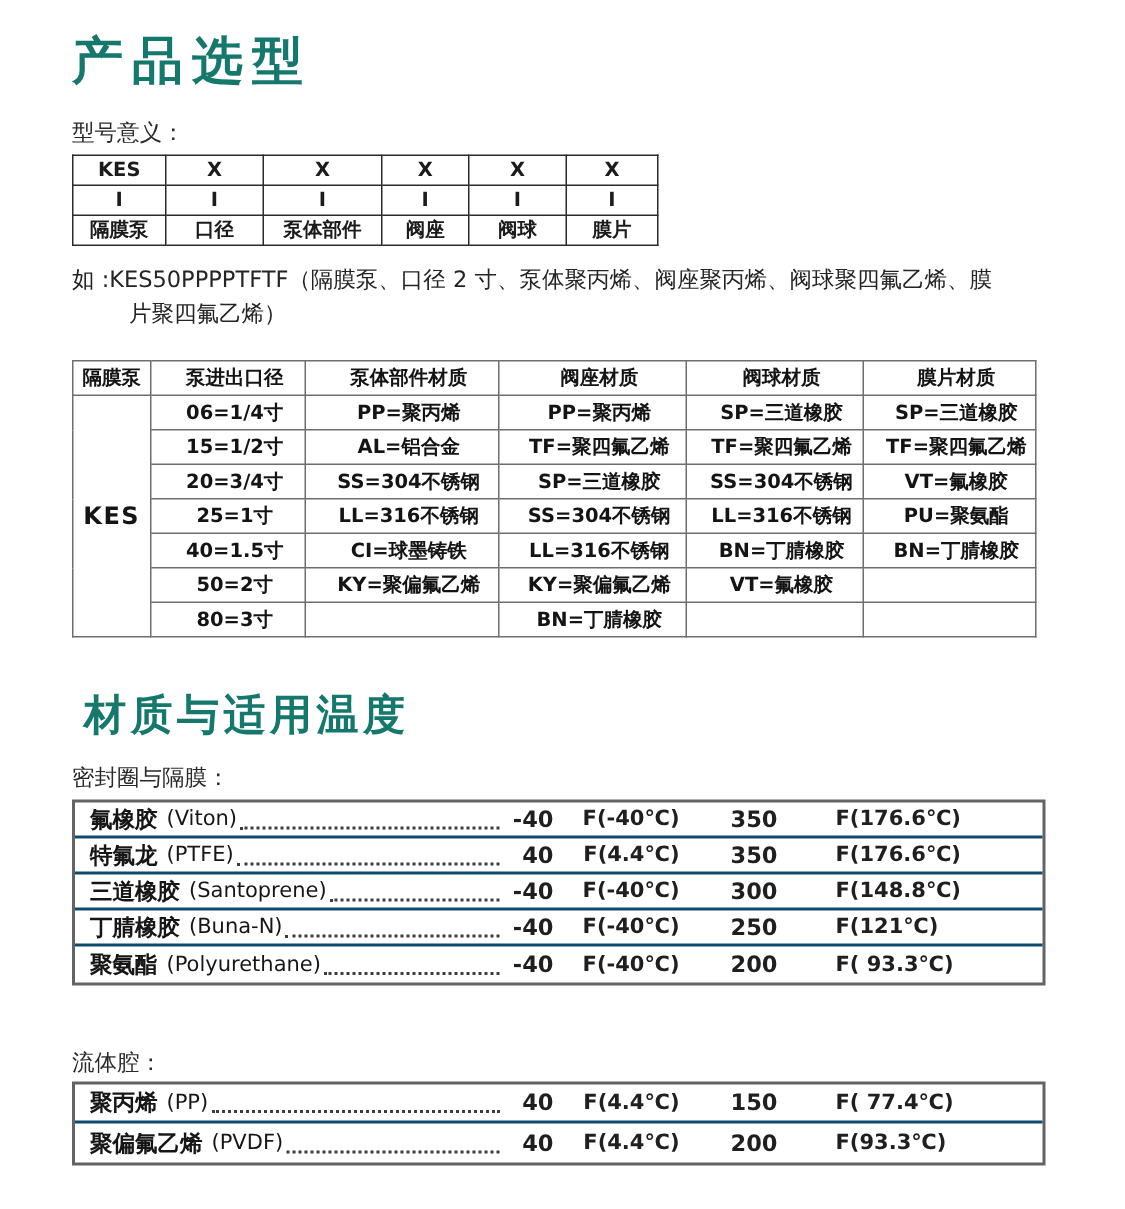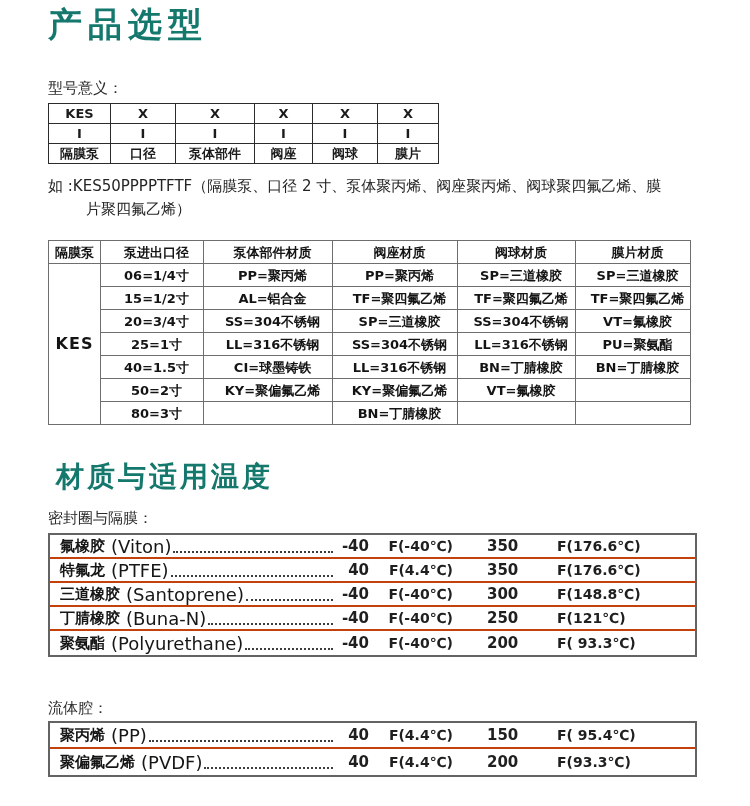--- a/index.html
+++ b/index.html
@@ -7,21 +7,21 @@
   body {
     width: 750px; height: 806px;
     font-family: "DejaVu Sans", sans-serif;
     color: #1f1f1f;
     position: relative;
     overflow: hidden;
   }
   .page { position: relative; width: 750px; height: 806px; background: #fff; }
 
   .t1 {
-    position: absolute; left: 48px; top: 2px;
+    position: absolute; left: 48px; top: 18px;
     font-size: 34px; font-weight: bold; color: #15786d;
     letter-spacing: 6px; white-space: nowrap;
   }
   .t2 {
     position: absolute; left: 56px; top: 458px;
     font-size: 28px; font-weight: bold; color: #15786d;
     letter-spacing: 3px; white-space: nowrap;
   }
   .lbl {
     position: absolute; left: 48px;
@@ -68,27 +68,27 @@
     font-size: 16px; letter-spacing: 1px; font-weight: 600;
   }
 
   
   .temp-table {
     position: absolute; left: 48px; width: 649px;
     border: 2px solid #636363; background: #fff;
   }
   .trow {
     display: flex; align-items: center;
-    padding: 0 10px; border-bottom: 2px solid #c2410c;
+    padding: 0 10px; border-bottom: 2px solid #0c4a6e;
   }
   .trow:last-child { border-bottom: none; }
   .seal .trow { height: 24px; }
   .fluid .trow { height: 26px; }
   .trow .nm { font-size: 15px; font-weight: 600; color: #161616; white-space: nowrap; }
-  .trow .en { font-size: 18px; font-weight: 500; color: #161616; margin-left: 6px; white-space: nowrap; }
+  .trow .en { font-size: 14px; font-weight: 500; color: #161616; margin-left: 6px; white-space: nowrap; }
   .trow .dots {
     flex: 1; height: 13px; margin: 0 2px;
     border-bottom: 2px dotted #3d3d3d;
   }
   .trow .mn { width: 34px; text-align: right; font-size: 15px; font-weight: 600; white-space: pre; }
   .trow .mf { width: 66px; margin-left: 18px; display: flex; justify-content: flex-end; font-size: 14px; font-weight: 600; }
   .trow .mx { width: 40px; margin-left: 34px; font-size: 15px; font-weight: 600; }
   .trow .xf { width: 128px; margin-left: 30px; display: flex; justify-content: flex-start; font-size: 14px; font-weight: 700; }
   .trow i { font-style: normal; white-space: pre; }
 </style>
@@ -303,21 +303,21 @@
       <span class="nm">聚丙烯</span>
       <span class="en">(PP)</span>
       <span class="dots"></span>
       <span class="mn">40</span>
       <span class="mf">
           <i>F(4.4</i>
           <i>℃)</i>
         </span>
       <span class="mx">150</span>
       <span class="xf">
-          <i>F( 95.4</i>
+          <i>F( 77.4</i>
           <i>℃)</i>
         </span>
     </div>
     <div class="trow">
       <span class="nm">聚偏氟乙烯</span>
       <span class="en">(PVDF)</span>
       <span class="dots"></span>
       <span class="mn">40</span>
       <span class="mf">
           <i>F(4.4</i>

